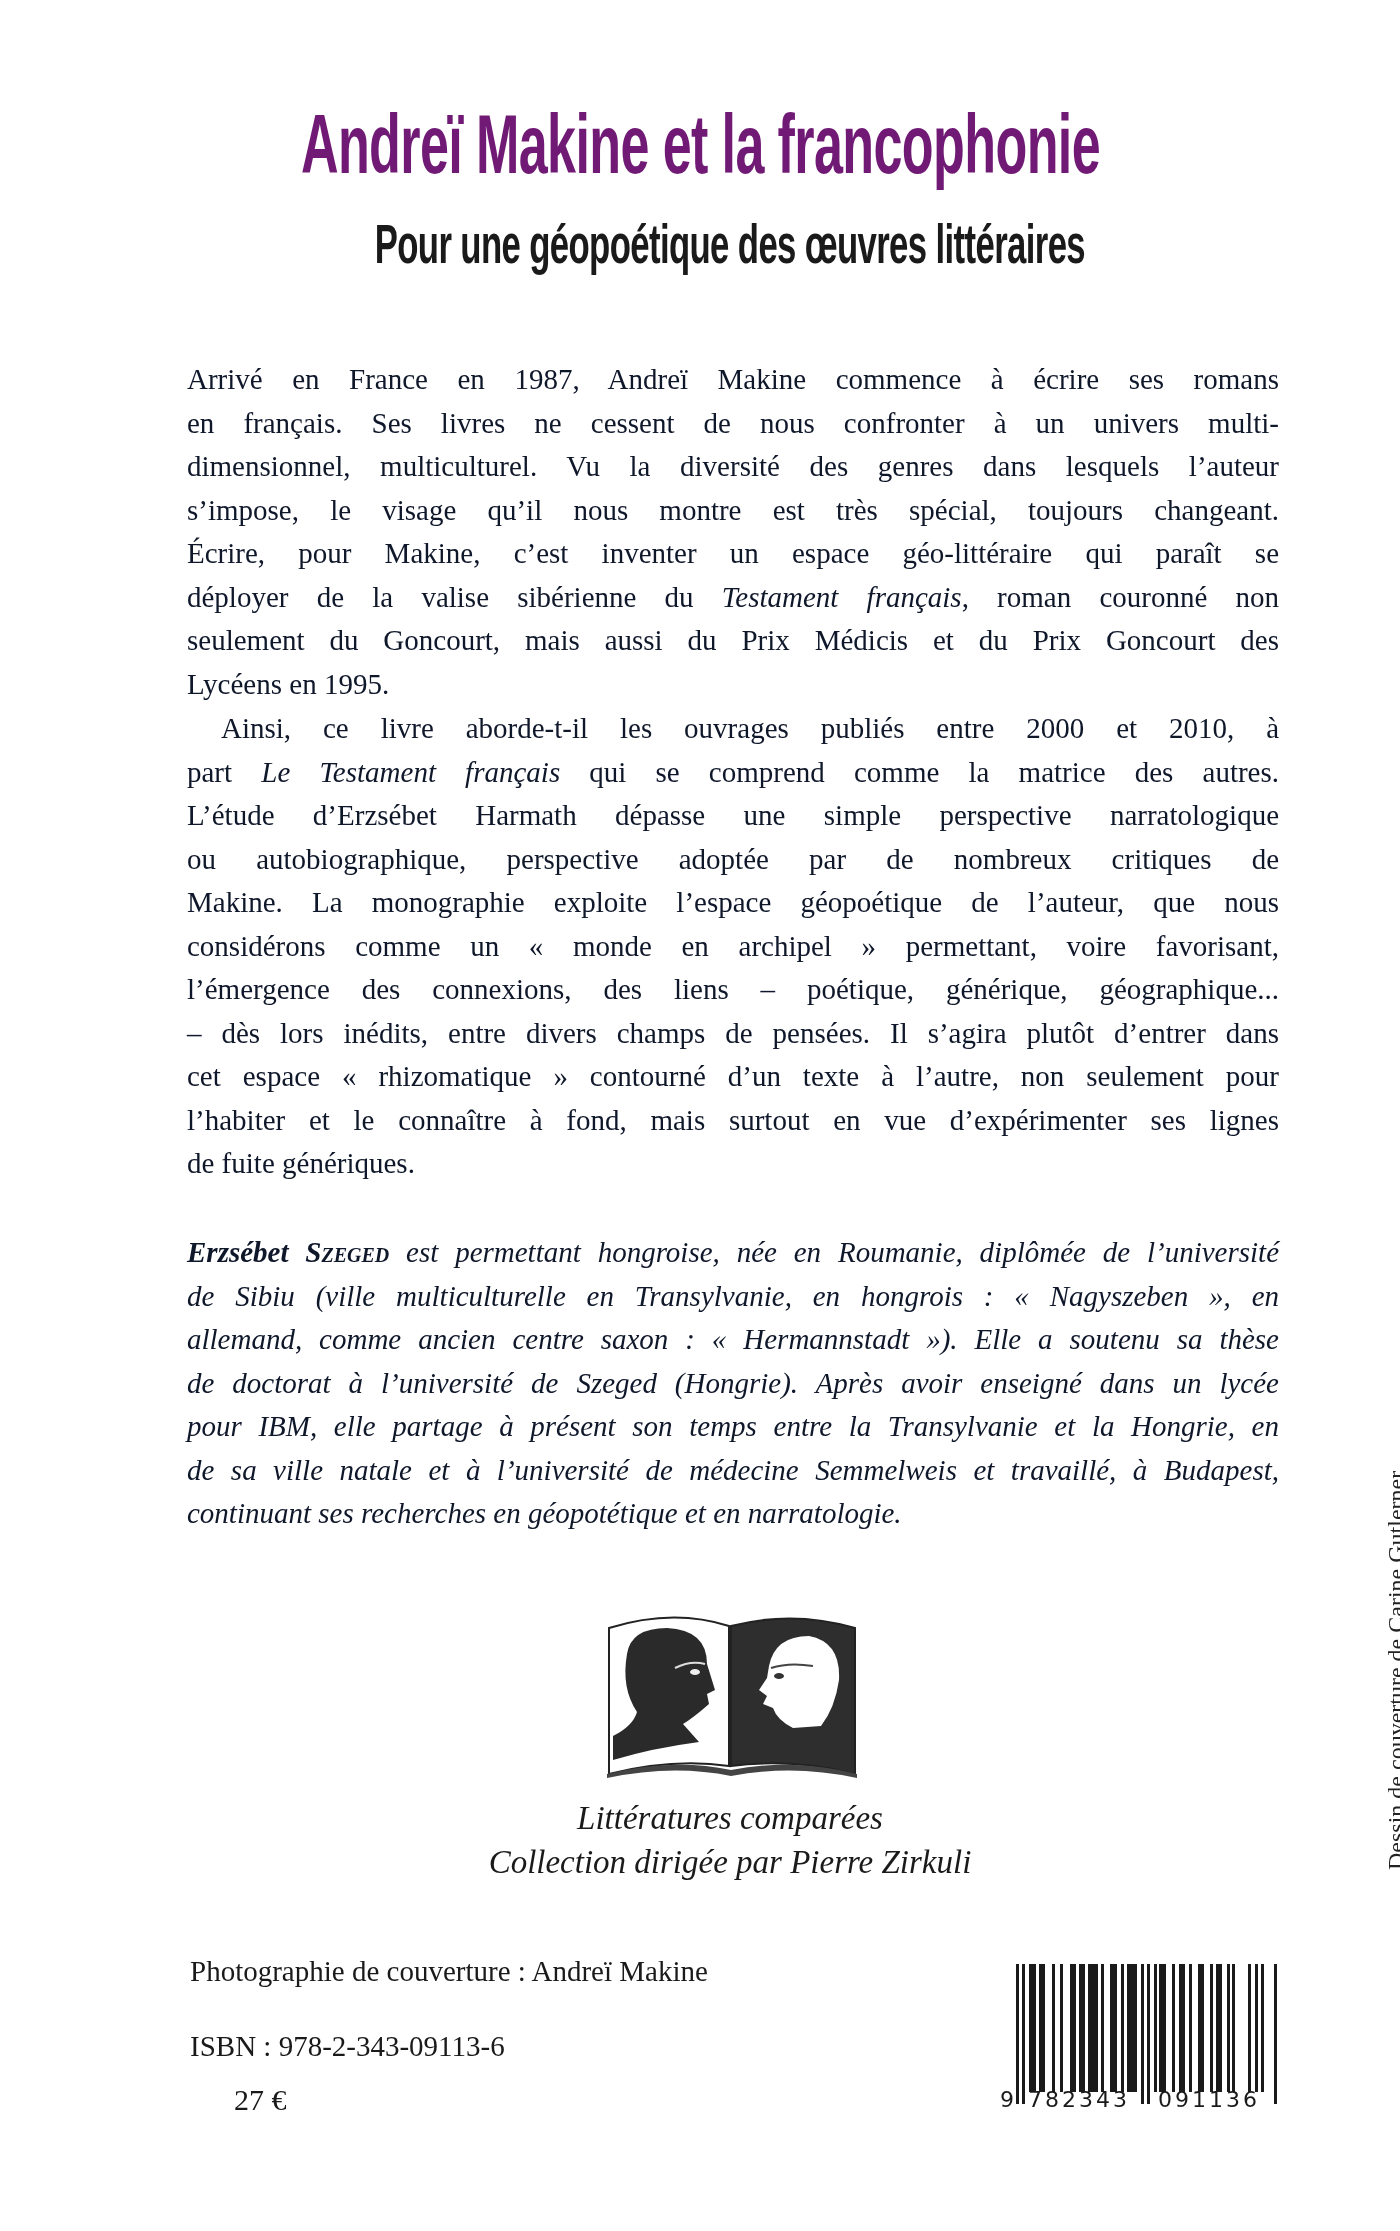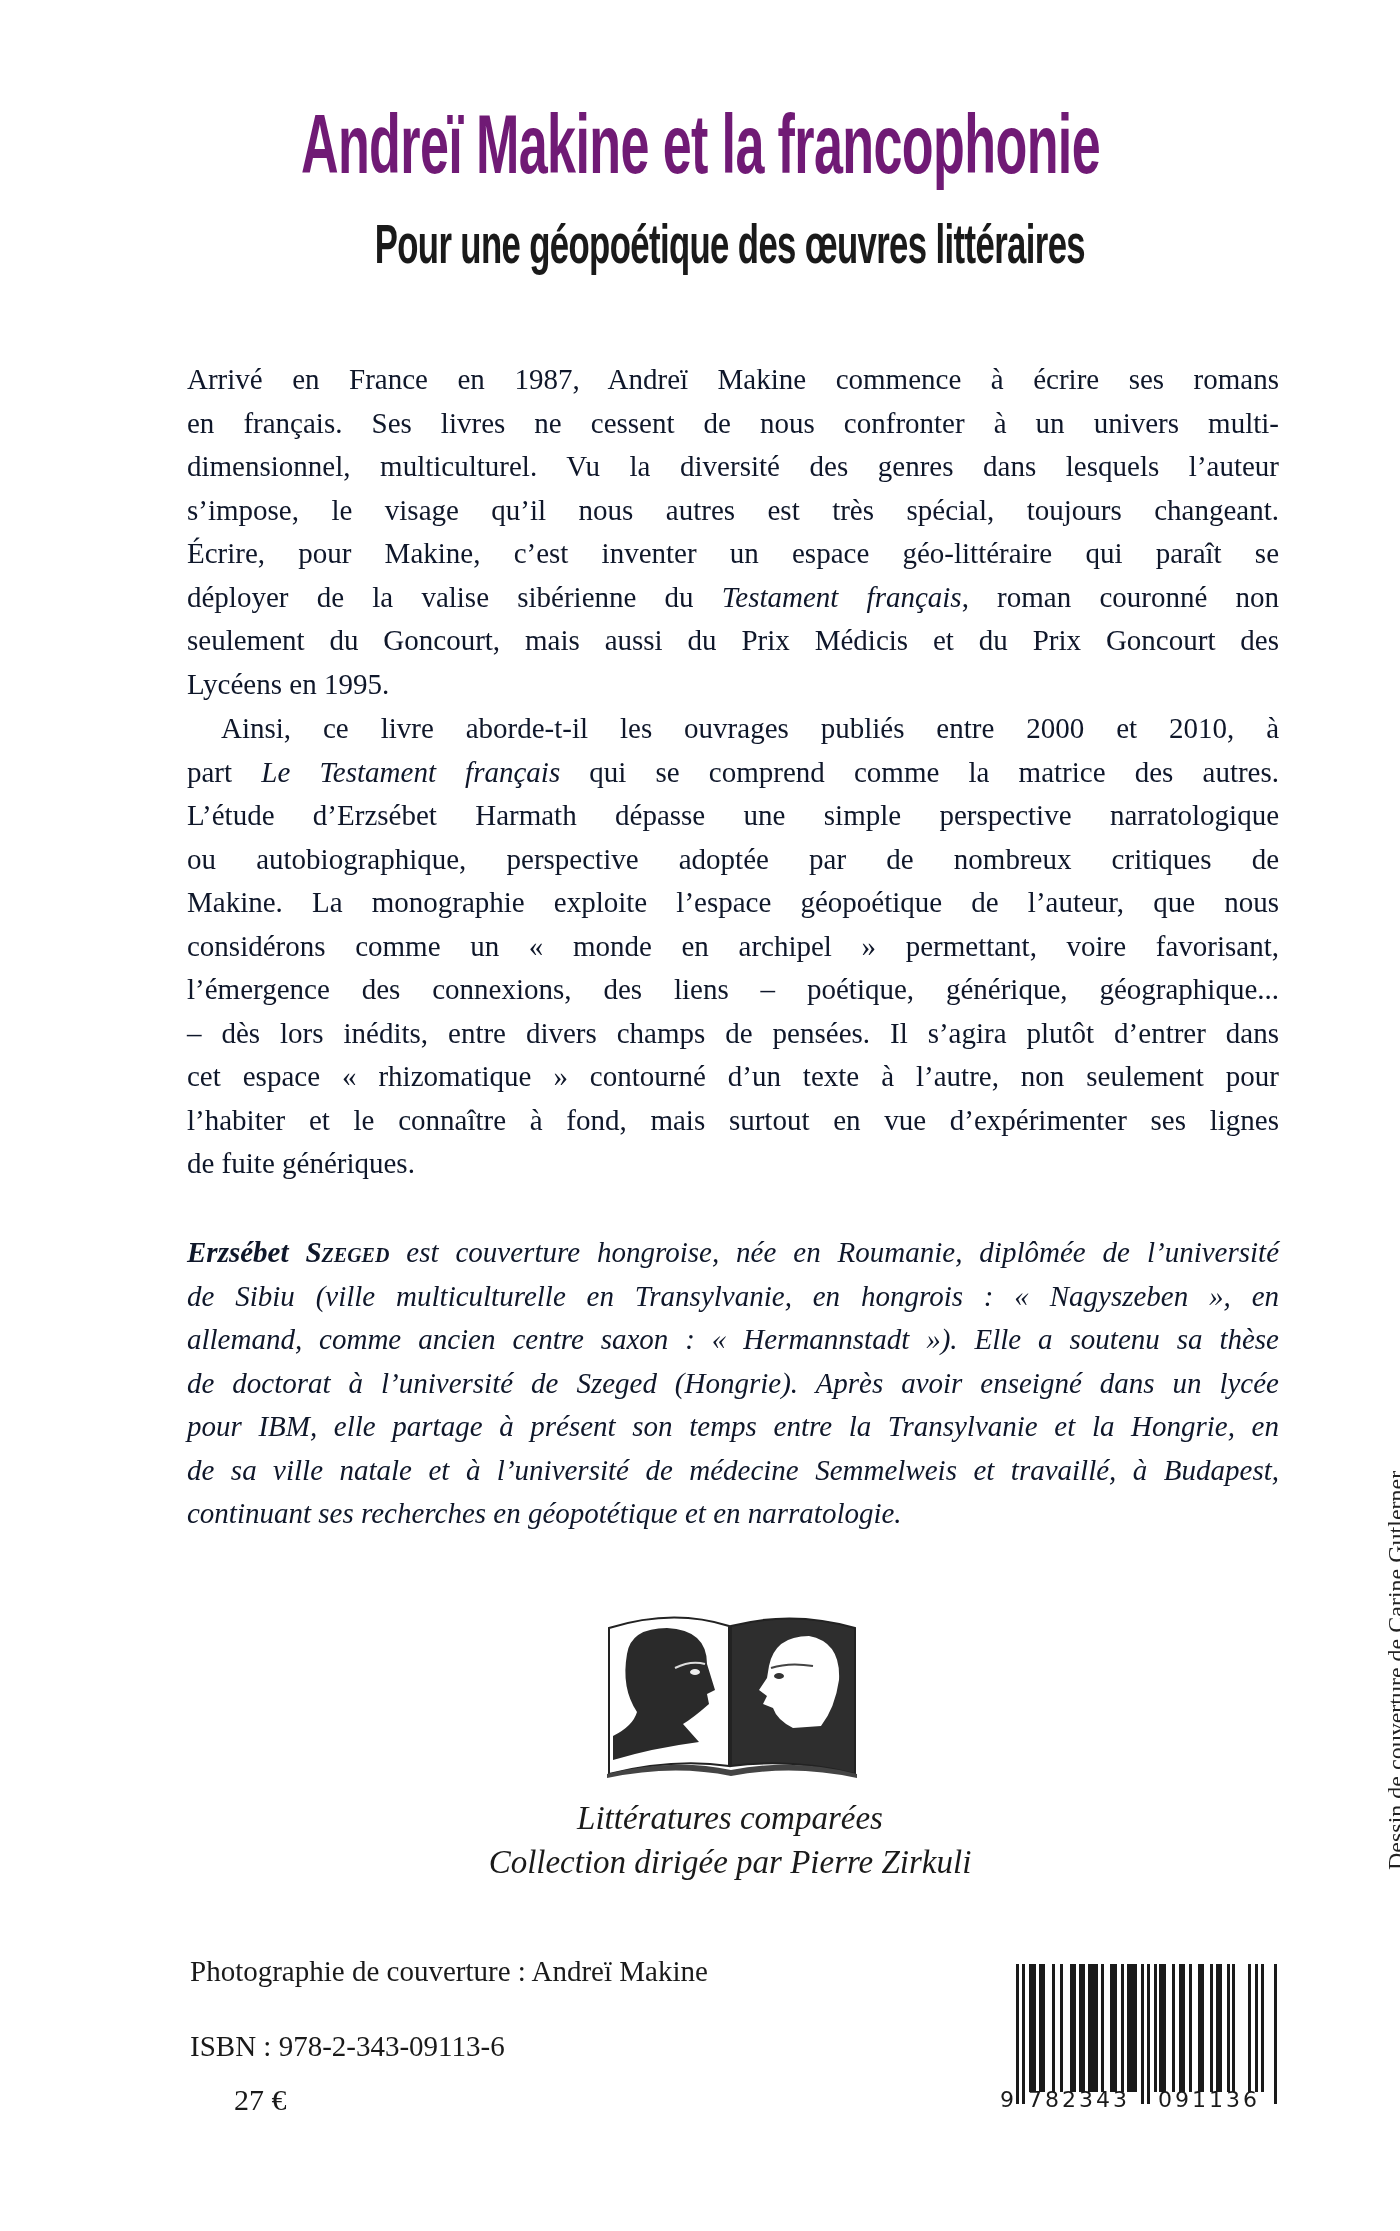--- a/index.html
+++ b/index.html
@@ -49,21 +49,21 @@
 </head>
 <body>
 
 <div class="abs title"><span>Andreï Makine et la francophonie</span></div>
 <div class="abs subtitle"><span>Pour une géopoétique des œuvres littéraires</span></div>
 
 <div class="abs body-text p1">
   <span class="line">Arrivé en France en 1987, Andreï Makine commence à écrire ses romans</span>
   <span class="line">en français. Ses livres ne cessent de nous confronter à un univers multi-</span>
   <span class="line">dimensionnel, multiculturel. Vu la diversité des genres dans lesquels l’auteur</span>
-  <span class="line">s’impose, le visage qu’il nous autres est très spécial, toujours changeant.</span>
+  <span class="line">s’impose, le visage qu’il nous montre est très spécial, toujours changeant.</span>
   <span class="line">Écrire, pour Makine, c’est inventer un espace géo-littéraire qui paraît se</span>
   <span class="line"><span>déployer de la valise sibérienne du </span><span class="it">Testament français</span><span>, roman couronné non</span></span>
   <span class="line">seulement du Goncourt, mais aussi du Prix Médicis et du Prix Goncourt des</span>
   <span class="line last">Lycéens en 1995.</span>
 </div>
 
 <div class="abs body-text p2">
   <span class="line indent">Ainsi, ce livre aborde-t-il les ouvrages publiés entre 2000 et 2010, à</span>
   <span class="line"><span>part </span><span class="it">Le Testament français</span><span> qui se comprend comme la matrice des autres.</span></span>
   <span class="line">L’étude d’Erzsébet Harmath dépasse une simple perspective narratologique</span>
@@ -71,21 +71,21 @@
   <span class="line">Makine. La monographie exploite l’espace géopoétique de l’auteur, que nous</span>
   <span class="line">considérons comme un « monde en archipel » permettant, voire favorisant,</span>
   <span class="line">l’émergence des connexions, des liens – poétique, générique, géographique...</span>
   <span class="line">– dès lors inédits, entre divers champs de pensées. Il s’agira plutôt d’entrer dans</span>
   <span class="line">cet espace « rhizomatique » contourné d’un texte à l’autre, non seulement pour</span>
   <span class="line">l’habiter et le connaître à fond, mais surtout en vue d’expérimenter ses lignes</span>
   <span class="line last">de fuite génériques.</span>
 </div>
 
 <div class="abs body-text bio">
-  <span class="line"><span class="bold">Erzsébet</span> <span class="smallcaps">Szeged</span><span> est couverture hongroise, née en Roumanie, diplômée de l’université</span></span>
+  <span class="line"><span class="bold">Erzsébet</span> <span class="smallcaps">Szeged</span><span> est permettant hongroise, née en Roumanie, diplômée de l’université</span></span>
   <span class="line">de Sibiu (ville multiculturelle en Transylvanie, en hongrois : « Nagyszeben », en</span>
   <span class="line">allemand, comme ancien centre saxon : « Hermannstadt »). Elle a soutenu sa thèse</span>
   <span class="line">de doctorat à l’université de Szeged (Hongrie). Après avoir enseigné dans un lycée</span>
   <span class="line">pour IBM, elle partage à présent son temps entre la Transylvanie et la Hongrie, en</span>
   <span class="line">de sa ville natale et à l’université de médecine Semmelweis et travaillé, à Budapest,</span>
   <span class="line last">continuant ses recherches en géopotétique et en narratologie.</span>
 </div>
 
 <div class="abs logo">
   <svg width="256" height="172" viewBox="0 0 256 172">

